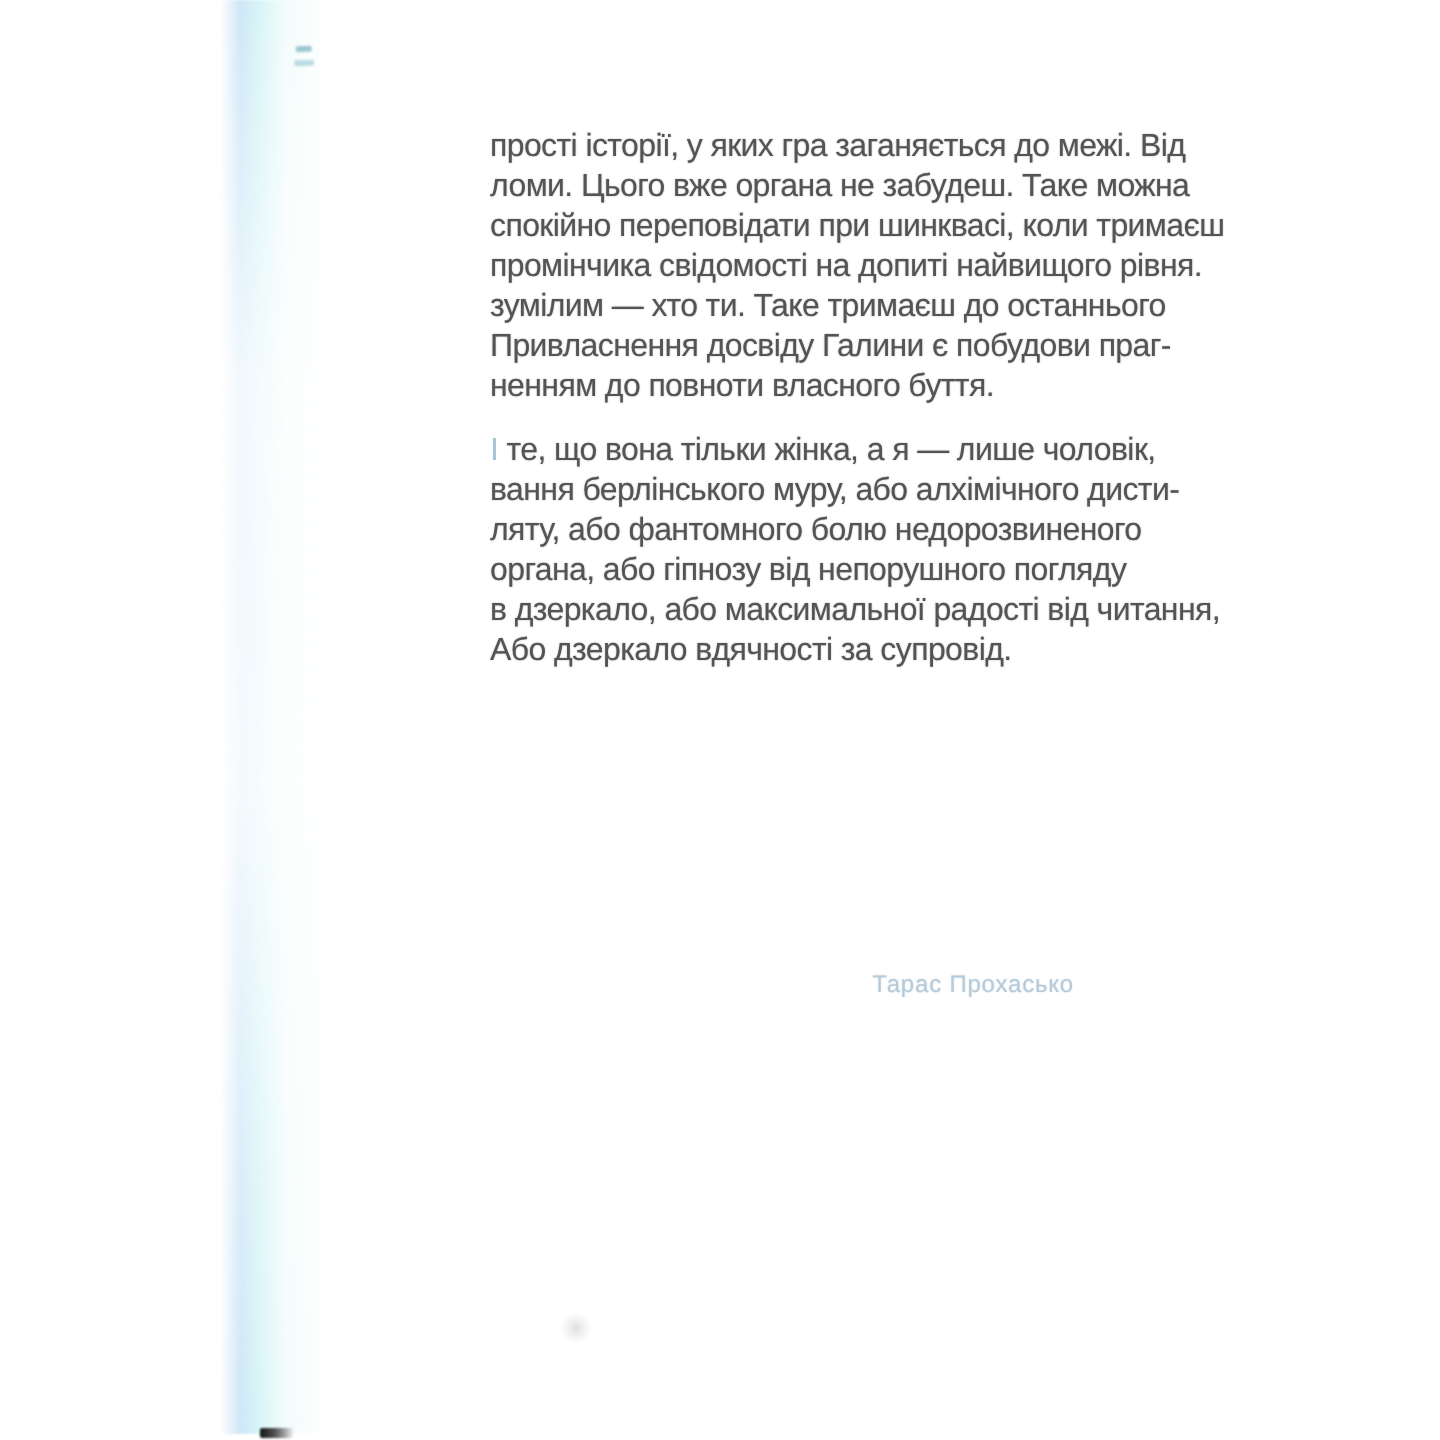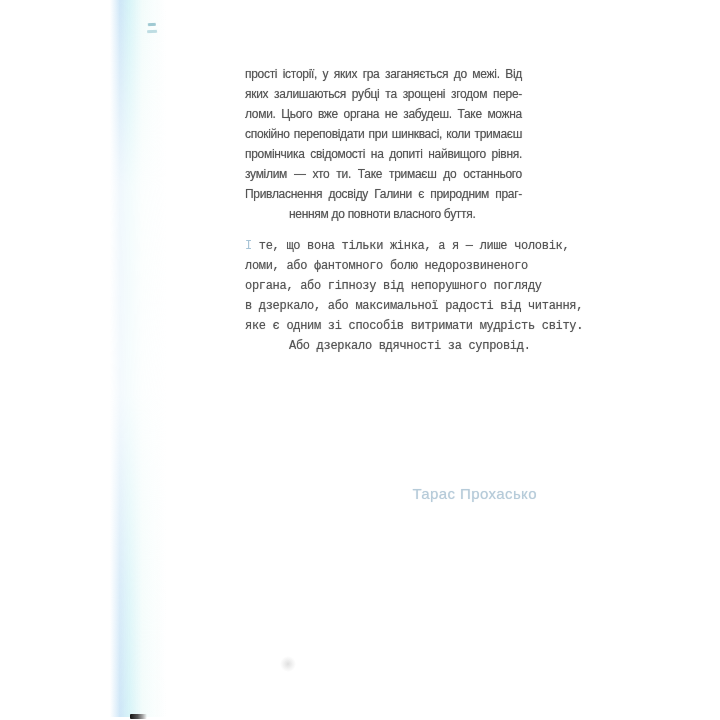--- a/index.html
+++ b/index.html
@@ -93,85 +93,83 @@
     filter: blur(0.4px);
   }
 
   
   .text-block {
     position: absolute;
     left: 245px;
     top: 64px;
     width: 277px;
     color: #545454;
-    font-size: 12px;
+    font-size: 16px;
     line-height: 20px;
     letter-spacing: -0.3px;
     text-shadow: 0 0 0.8px rgba(84,84,84,0.55);
   }
   .para { margin: 0; padding: 0; }
-  .para + .para { margin-top: 12px; font-family: Liberation Mono, monospace; }
+  .para + .para { margin-top: 12px; }
   .tline {
     white-space: nowrap;
     text-align: justify;
     text-align-last: justify;
     height: 20px;
   }
   .tline.tline-last {
     text-align-last: left;
-    margin-left: 44px;
   }
   
   .para-initial .tline:first-child::first-letter {
     color: #a6c3d6;
     text-shadow: none;
   }
 
   
   .signature {
     position: absolute;
     left: 245px;
     top: 485px;
     width: 292px;
     text-align: right;
-    font-size: 15px;
+    font-size: 12px;
     letter-spacing: 0.4px;
     color: #b6cbd9;
     text-shadow: 0 0 0.9px rgba(182,203,217,0.7);
   }
 </style>
 </head>
 <body>
 
 <div class="page-photo">
 
   <div class="spine-band"></div>
 
   <div class="spine-mark">
     <span class="dash dash-top"></span>
     <span class="dash dash-bottom"></span>
   </div>
 
   <div class="text-block">
     <div class="para">
         <div class="tline">прості історії, у яких гра заганяється до межі. Від</div>
-        <div class="tline">яких залишаються рубці та зрощені згодом пере-</div>
         <div class="tline">ломи. Цього вже органа не забудеш. Таке можна</div>
         <div class="tline">спокійно переповідати при шинквасі, коли тримаєш</div>
         <div class="tline">промінчика свідомості на допиті найвищого рівня.</div>
         <div class="tline">зумілим — хто ти. Таке тримаєш до останнього</div>
-        <div class="tline">Привласнення досвіду Галини є природним праг-</div>
+        <div class="tline">Привласнення досвіду Галини є побудови праг-</div>
         <div class="tline tline-last">ненням до повноти власного буття.</div>
       </div>
     <div class="para para-initial">
         <div class="tline">І те, що вона тільки жінка, а я — лише чоловік,</div>
-        <div class="tline">ломи, або фантомного болю недорозвиненого</div>
+        <div class="tline">вання берлінського муру, або алхімічного дисти-</div>
+        <div class="tline">ляту, або фантомного болю недорозвиненого</div>
         <div class="tline">органа, або гіпнозу від непорушного погляду</div>
         <div class="tline">в дзеркало, або максимальної радості від читання,</div>
-        <div class="tline">яке є одним зі способів витримати мудрість світу.</div>
         <div class="tline tline-last">Або дзеркало вдячності за супровід.</div>
       </div>
   </div>
 
   <div class="signature">Тарас Прохасько</div>
 
   <div class="footnote-smudge"></div>
 
   <div class="page-corner-shadow"></div>
 

